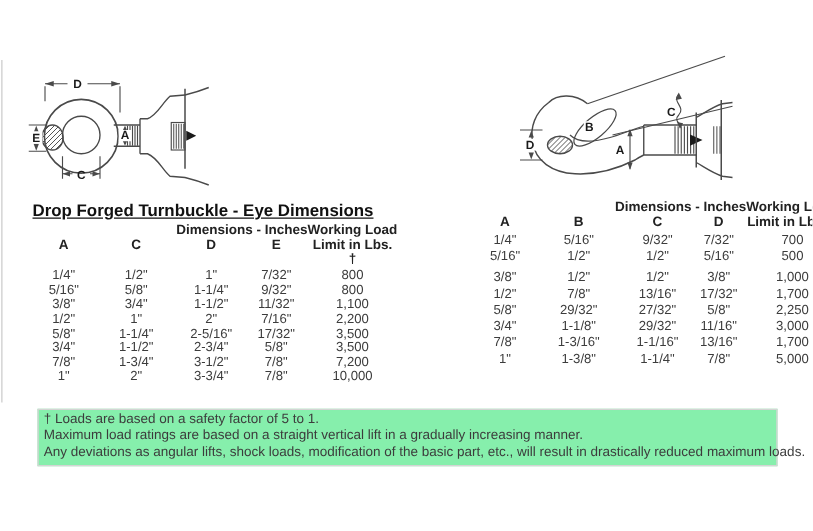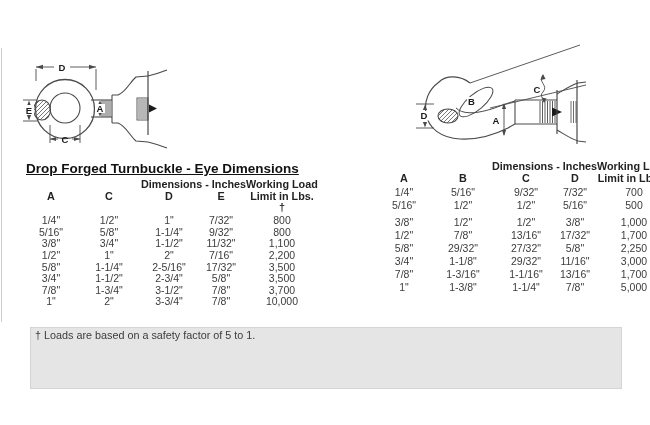--- a/index.html
+++ b/index.html
@@ -17,21 +17,21 @@
   .t-hdr .cc{text-align:center;}
   .rows{margin-top:2px;}
   .t-row{font-size:10.5px;color:#3c3c3c;}
   .t-row .t-cell{text-align:center;white-space:nowrap;}
   .eye-rows .t-row{height:11.65px;line-height:11.65px;}
   .hook-rows .t-row{height:13.1px;line-height:13.1px;}
   .hook-rows .t-row:nth-child(3){margin-top:3.5px;}
   .eye-grid{--cols:50px 66px 54px 50px 72px;width:292px;}
   .hook-grid{--cols:46px 72px 54px 44px 74px;width:290px;}
   .footnotes{position:absolute;left:30px;top:327px;width:586px;height:43px;
-             border:1px solid #d4d4d4;background:#e5e5e5;padding:1px 0 16px 4px;}
+             border:1px solid #d4d4d4;background:#86efac;padding:1px 0 0 4px;}
   .footnotes .fn{font-size:10.8px;line-height:13.4px;color:#3c3c3c;white-space:nowrap;}
   svg{display:block;}
   svg text{font-family:"Liberation Sans","DejaVu Sans",sans-serif;font-weight:bold;
            font-size:9.5px;fill:#1a1a1a;}
 </style>
 </head>
 <body>
 
 <div id="page">
 
@@ -228,21 +228,21 @@
           <span class="t-cell">1-1/2"</span>
           <span class="t-cell">2-3/4"</span>
           <span class="t-cell">5/8"</span>
           <span class="t-cell">3,500</span>
         </div>
         <div class="t-row eye-grid">
           <span class="t-cell">7/8"</span>
           <span class="t-cell">1-3/4"</span>
           <span class="t-cell">3-1/2"</span>
           <span class="t-cell">7/8"</span>
-          <span class="t-cell">3,700</span>
+          <span class="t-cell">7,200</span>
         </div>
         <div class="t-row eye-grid">
           <span class="t-cell">1"</span>
           <span class="t-cell">2"</span>
           <span class="t-cell">3-3/4"</span>
           <span class="t-cell">7/8"</span>
           <span class="t-cell">10,000</span>
         </div>
       </div>
   </div>
@@ -314,15 +314,17 @@
           <span class="t-cell">1-3/8"</span>
           <span class="t-cell">1-1/4"</span>
           <span class="t-cell">7/8"</span>
           <span class="t-cell">5,000</span>
         </div>
       </div>
   </div>
 
   <div class="footnotes">
     <div class="fn">† Loads are based on a safety factor of 5 to 1.</div>
+    <div class="fn">Maximum load ratings are based on a straight vertical lift in a gradually increasing manner.</div>
+    <div class="fn">Any deviations as angular lifts, shock loads, modification of the basic part, etc., will result in drastically reduced maximum loads.</div>
   </div>
 
 </div>
 
 </body></html>

